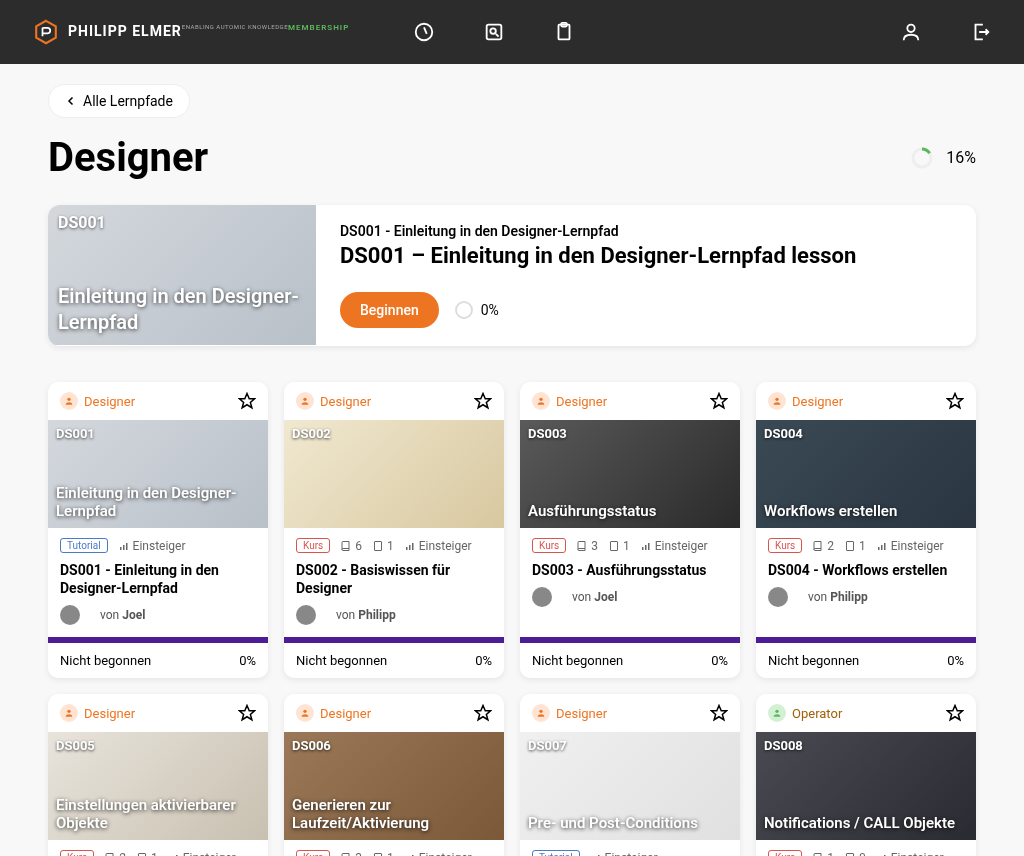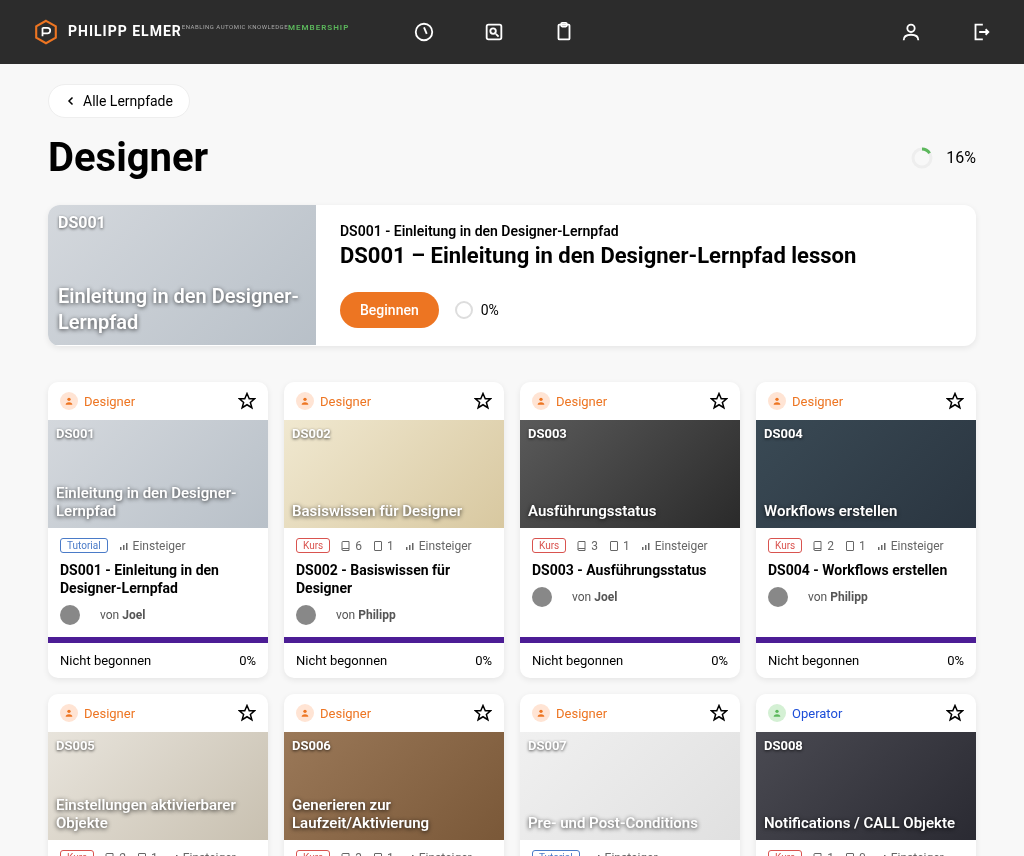--- a/index.html
+++ b/index.html
@@ -32,21 +32,21 @@
 .mini-progress { display: flex; align-items: center; gap: 8px; font-size: 14px; }
 .mini-ring { width: 18px; height: 18px; border: 2px solid #ddd; border-radius: 50%; }
 .grid { display: grid; grid-template-columns: repeat(4, 1fr); gap: 16px; }
 .card { background: #fff; border-radius: 10px; overflow: hidden; box-shadow: 0 2px 6px rgba(0,0,0,0.08); display: flex; flex-direction: column; }
 .card-head { display: flex; align-items: center; justify-content: space-between; padding: 10px 12px; }
 .cat { display: flex; align-items: center; gap: 6px; font-size: 13px; }
 .cat-icon { width: 18px; height: 18px; border-radius: 50%; display: flex; align-items: center; justify-content: center; }
 .cat-designer .cat-icon { background: #ffe4d4; color: #ED7522; }
 .cat-designer .cat-label { color: #ED7522; }
 .cat-operator .cat-icon { background: #d4f0d4; color: #5cb85c; }
-.cat-operator .cat-label { color: #1d4ed8; }
+.cat-operator .cat-label { color: #a16207; }
 .star { width: 18px; height: 18px; cursor: pointer; }
 .card-img { height: 108px; position: relative; background: linear-gradient(135deg, #a4a8ad, #7c8088); }
 .card-code { position: absolute; top: 6px; left: 8px; color: #fff; font-weight: 700; font-size: 13px; text-shadow: 0 1px 3px rgba(0,0,0,0.7); }
 .card-ovl { position: absolute; bottom: 8px; left: 8px; right: 8px; color: #fff; font-size: 15px; font-weight: 600; text-shadow: 0 1px 4px rgba(0,0,0,0.8); line-height: 1.2; }
 .card-meta { padding: 10px 12px 4px; display: flex; align-items: center; gap: 10px; flex-wrap: wrap; font-size: 12px; color: #666; }
 .badge { border: 1px solid; border-radius: 3px; padding: 1px 6px; font-size: 10px; }
 .badge-tutorial { border-color: #4a7bc8; color: #4a7bc8; }
 .badge-kurs { border-color: #d9534f; color: #d9534f; }
 .meta-item { display: flex; align-items: center; gap: 3px; }
 .meta-ic { width: 12px; height: 12px; }
@@ -189,21 +189,20 @@
               </svg>
             </span>
         <span class="cat-label">Designer</span>
       </div>
       <svg class="star" viewBox="0 0 24 24" fill="none" stroke="currentColor" stroke-width="2">
             <path d="M12 2 L15 9 L22 9 L16.5 14 L18.5 21 L12 17 L5.5 21 L7.5 14 L2 9 L9 9 Z"></path>
           </svg>
     </div>
     <div class="card-img bg2">
       <span class="card-code">DS002</span>
-      <span class="card-ovl">Basiswissen für Designer</span>
     </div>
     <div class="card-meta">
           <span class="badge badge-kurs">Kurs</span>
           <span class="meta-item"><svg class="meta-ic" viewBox="0 0 24 24" fill="none" stroke="currentColor" stroke-width="2">
               <path d="M4 19V5a2 2 0 012-2h12v18H6a2 2 0 01-2-2z M4 19a2 2 0 012-2h12"></path>
             </svg>6</span>
           <span class="meta-item"><svg class="meta-ic" viewBox="0 0 24 24" fill="none" stroke="currentColor" stroke-width="2">
               <rect x="5" y="3" width="14" height="18" rx="1"></rect>
             </svg>1</span>
           <span class="meta-item"><svg class="meta-ic" viewBox="0 0 24 24" fill="currentColor">

